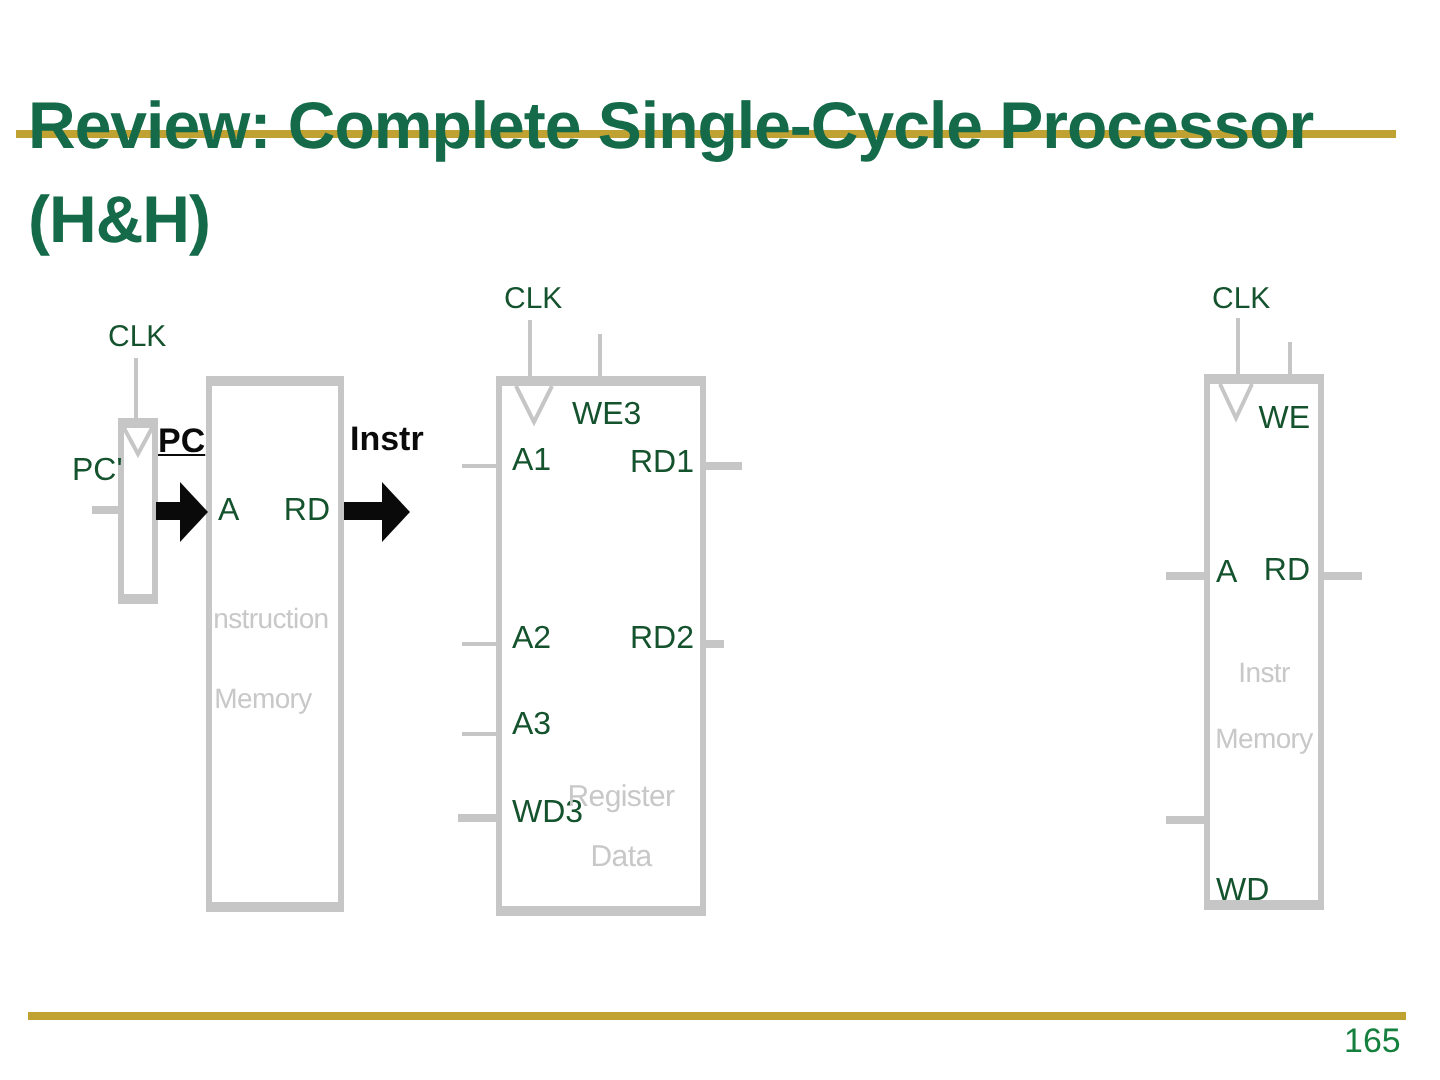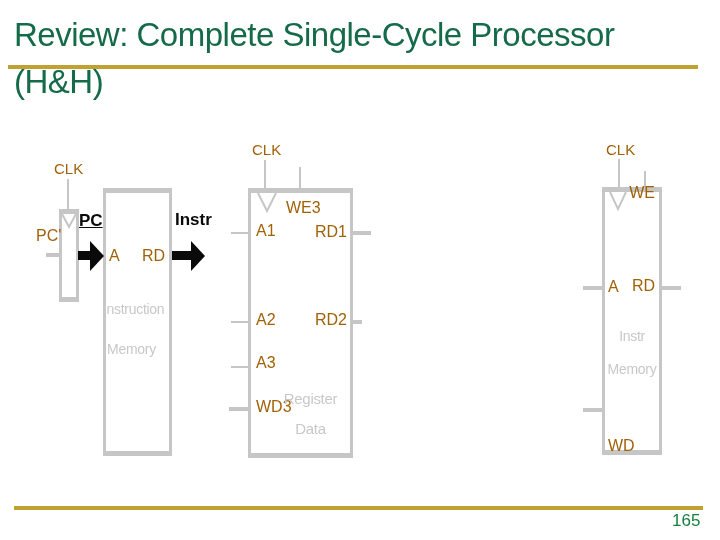--- a/index.html
+++ b/index.html
@@ -4,30 +4,30 @@
 <style>
   html,body{margin:0;padding:0;}
   body{
     width:720px;height:540px;position:relative;background:#ffffff;
     font-family:"Liberation Sans","DejaVu Sans",sans-serif;
     overflow:hidden;
   }
   
   .title-line{
     position:absolute;left:14px;color:#156B49;font-size:33px;line-height:40px;
-    font-weight:400;letter-spacing:-0.5px;white-space:nowrap;z-index:3;
+    font-weight:700;letter-spacing:-0.5px;white-space:nowrap;z-index:3;margin-top:28px;
   }
   .gold-rule{position:absolute;background:#C0A233;height:4px;z-index:2;}
   
   .block{
     position:absolute;background:#fff;border:3px solid #C6C6C6;
     border-top-width:5px;border-bottom-width:5px;box-sizing:border-box;z-index:1;
   }
   .wire{position:absolute;background:#C6C6C6;z-index:0;}
-  .glabel{position:absolute;color:#a16207;font-size:16px;line-height:18px;white-space:nowrap;z-index:2;}
+  .glabel{position:absolute;color:#14532d;font-size:16px;line-height:18px;white-space:nowrap;z-index:2;}
   .glabel.small{font-size:15px;}
   .gname{position:absolute;color:#C8C8C8;font-size:14px;text-align:center;letter-spacing:-0.3px;z-index:2;}
   .right{text-align:right;}
   .blabel{position:absolute;color:#0A0A0A;font-size:17px;font-weight:700;white-space:nowrap;z-index:3;}
   .shaft{position:absolute;background:#0A0A0A;height:9px;z-index:3;}
   .ahead{
     position:absolute;width:0;height:0;z-index:3;
     border-top:15px solid transparent;border-bottom:15px solid transparent;
     border-left:14px solid #0A0A0A;
   }
@@ -89,21 +89,21 @@
 <div class="wire" style="left:353px;top:231px;width:18px;height:4px;"></div>
 <div class="wire" style="left:353px;top:320px;width:9px;height:4px;"></div>
 
 <div class="glabel small" style="left:606px;top:141px;">CLK</div>
 <div class="wire" style="left:618px;top:159px;width:2px;height:28px;"></div>
 <div class="wire" style="left:644px;top:171px;width:2px;height:16px;"></div>
 <div class="block" style="left:602px;top:187px;width:60px;height:268px;"></div>
 <svg class="clk-tri" style="left:608px;top:191px;" width="20" height="22" viewBox="0 0 20 22">
   <path d="M2 1 L10 18 L18 1" fill="none" stroke="#C6C6C6" stroke-width="2"></path>
 </svg>
-<div class="glabel right" style="left:627px;top:184px;width:28px;text-align:right;">WE</div>
+<div class="glabel right" style="left:627px;top:201px;width:28px;text-align:right;">WE</div>
 <div class="glabel" style="left:608px;top:278px;">A</div>
 <div class="glabel right" style="left:627px;top:277px;width:28px;">RD</div>
 <div class="gname" style="left:602px;top:320px;width:60px;line-height:33px;">
   <span>Instr</span><br>
   <span>Memory</span>
 </div>
 <div class="glabel" style="left:608px;top:397px;margin-top:40px;">WD</div>
 <div class="wire" style="left:583px;top:286px;width:19px;height:4px;"></div>
 <div class="wire" style="left:583px;top:408px;width:19px;height:4px;"></div>
 <div class="wire" style="left:662px;top:286px;width:19px;height:4px;"></div>

